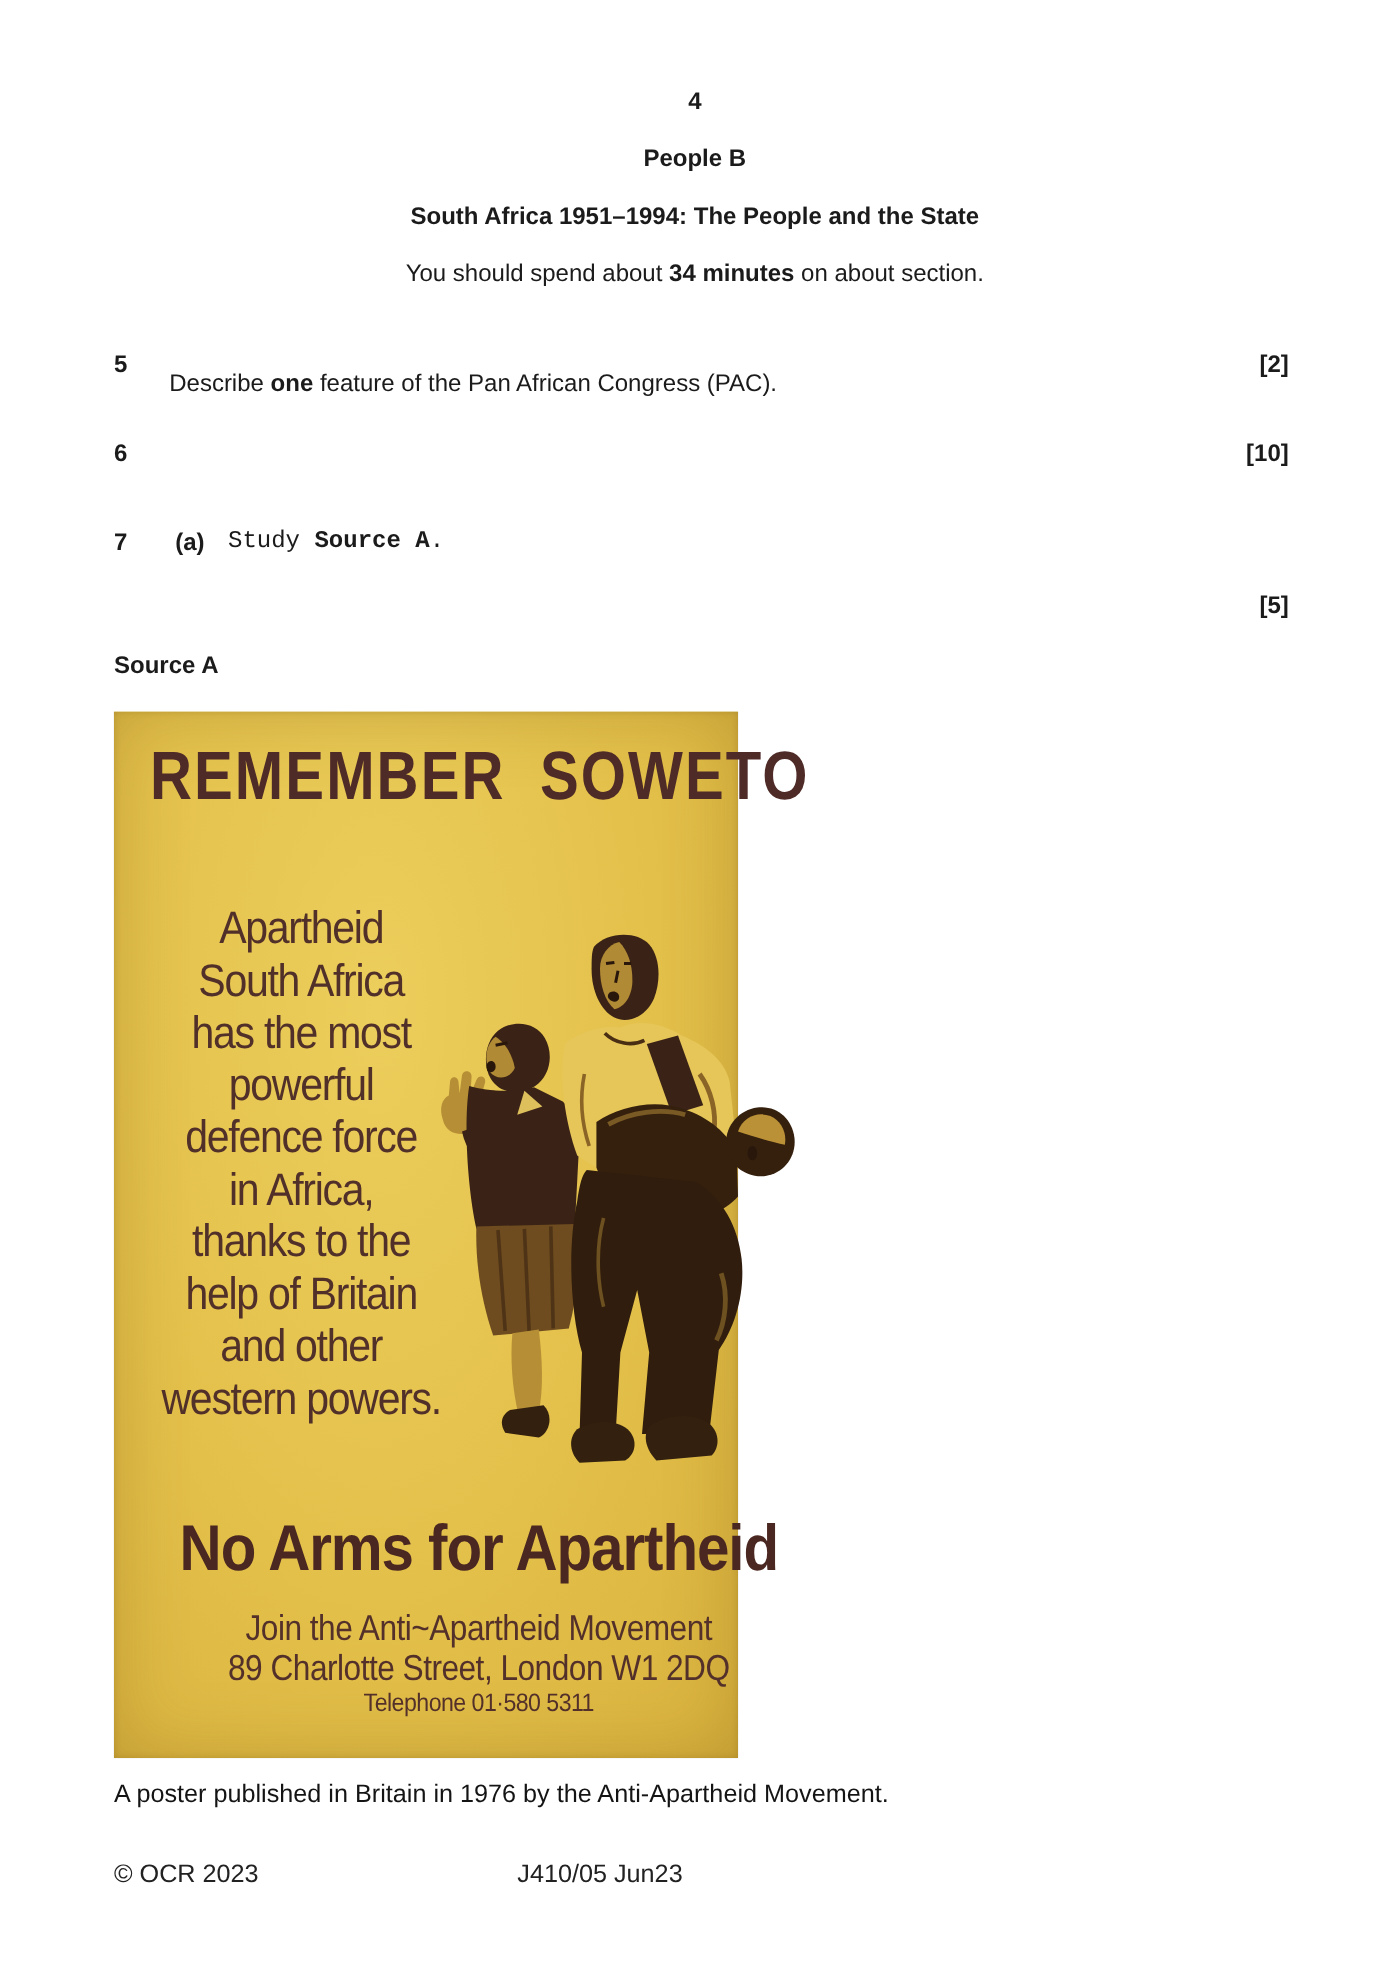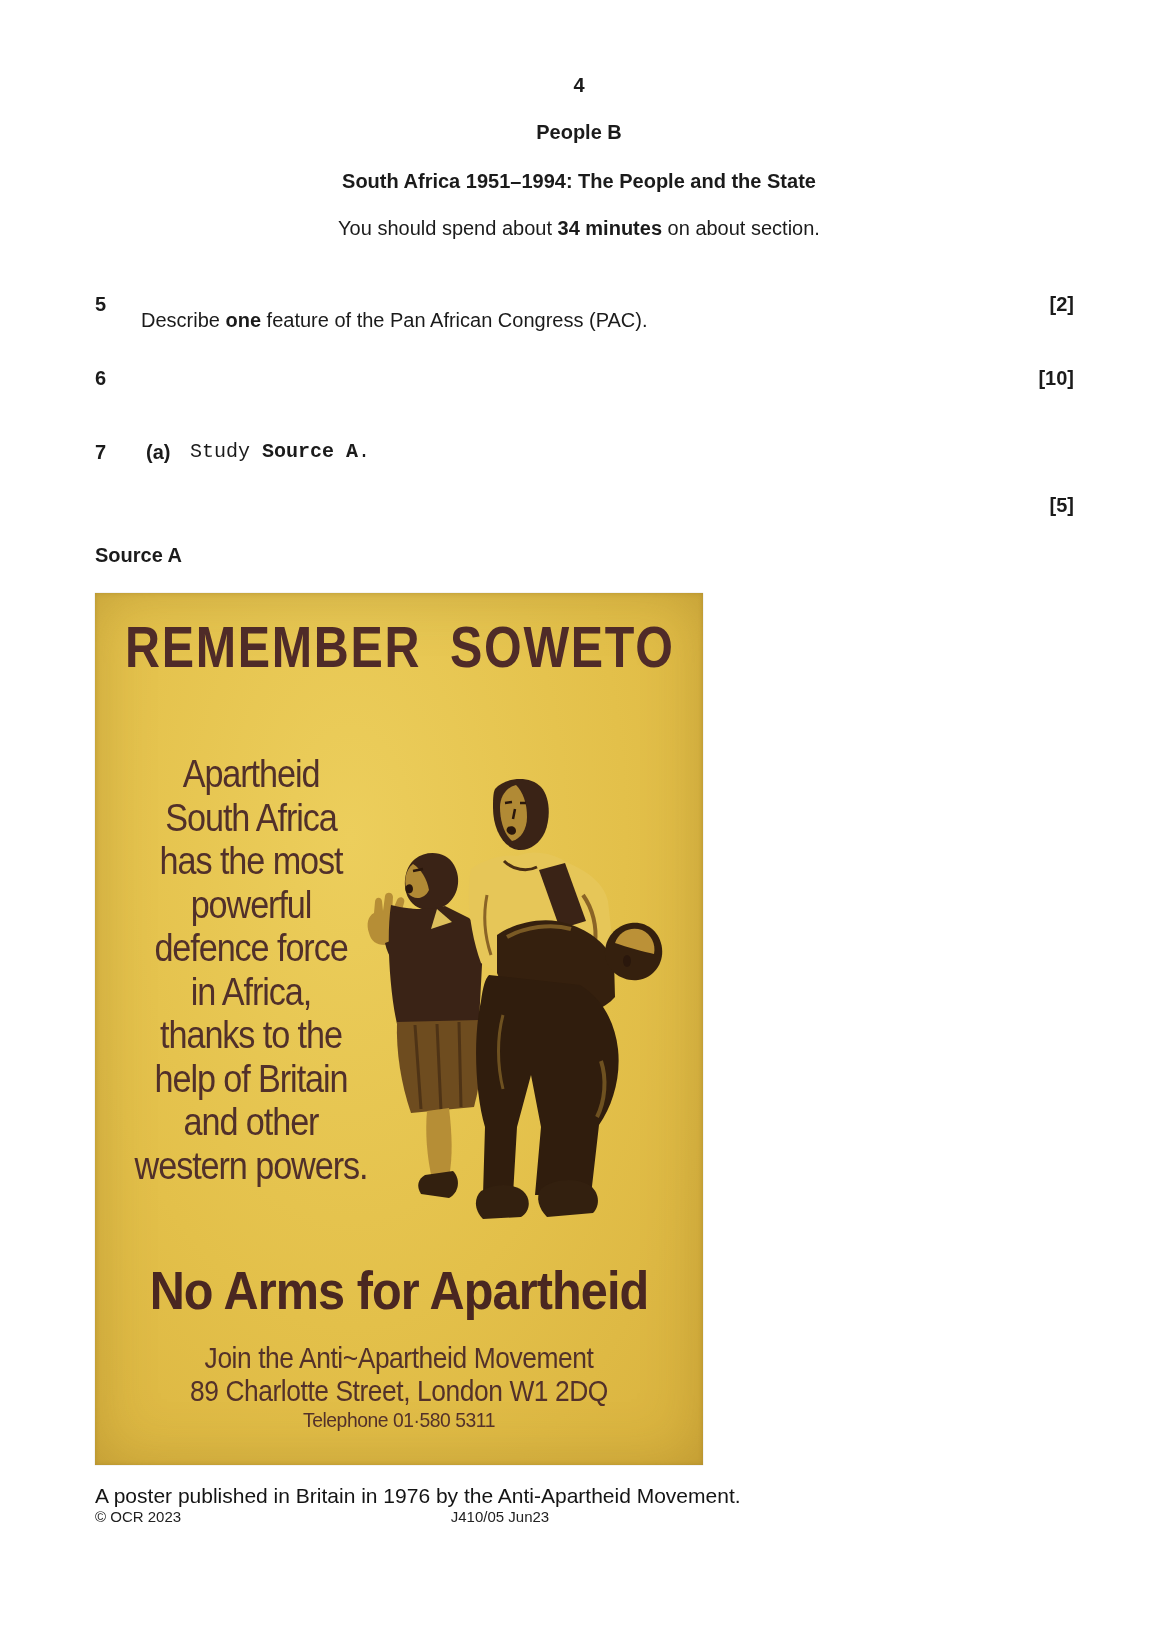--- a/index.html
+++ b/index.html
@@ -16,21 +16,21 @@
   
   .q-row{position:absolute;left:95px;width:979px;height:26px;font-size:20px;line-height:26px;}
   .q-num{position:absolute;left:0;top:0;font-weight:bold;}
   .q-part{position:absolute;left:51px;top:0;font-weight:bold;}
   .q-text{position:absolute;left:46px;top:16px;white-space:nowrap;}
   .q-text-sub{position:absolute;left:95px;top:0;white-space:nowrap;font-family:Liberation Mono, monospace;}
   .q-marks{position:absolute;right:0;top:0;font-weight:bold;}
 
   
   #poster{
-    position:absolute;left:95px;top:593px;width:608px;height:872px;
+    position:absolute;left:95px;top:593px;width:520px;height:872px;
     background:radial-gradient(ellipse at 42% 28%, #ecce5c 0%, #e3c04a 55%, #d9b23e 100%);
     box-shadow:inset 0 0 60px rgba(125,92,20,.30), inset 0 0 5px rgba(125,92,20,.30), 0 0 1px rgba(0,0,0,.25);
   }
   .poster-title{
     position:absolute;left:30px;top:26px;white-space:nowrap;
     font-size:57px;line-height:57px;font-weight:bold;color:#4f2b28;
     letter-spacing:2px;word-spacing:16px;
     transform:scaleX(.85);transform-origin:left top;
   }
   .poster-body{
@@ -47,21 +47,21 @@
     position:absolute;left:0;width:608px;text-align:center;white-space:nowrap;
     color:#53312a;letter-spacing:-.5px;
     transform:scaleX(.88);transform-origin:center top;
   }
   .poster-join{top:748px;font-size:30px;line-height:34px;}
   .poster-address{top:781px;font-size:30px;line-height:34px;}
   .poster-tel{top:815px;font-size:21px;line-height:24px;transform:scaleX(.92);}
   #photo{position:absolute;left:260px;top:182px;width:348px;height:550px;}
 
   .caption{position:absolute;left:95px;top:1484px;font-size:21px;font-weight:normal;white-space:nowrap;color:#141414;}
-  .footer{position:absolute;top:1508px;font-size:15px;line-height:18px;color:#222;}
+  .footer{position:absolute;top:1553px;font-size:21px;line-height:18px;color:#222;}
   .footer-left{left:95px;}
   .footer-center{left:0;width:1000px;text-align:center;}
 </style>
 </head>
 <body>
 
 <div class="abs center h20 b" style="top:73px">4</div>
 <div class="abs center h20 b" style="top:120px">People B</div>
 <div class="abs center h20 b" style="top:169px">South Africa 1951–1994: The People and the State</div>
 <div class="abs center h20" style="top:216px"><span>You should spend about </span><span class="b">34 minutes</span><span> on about section.</span></div>

